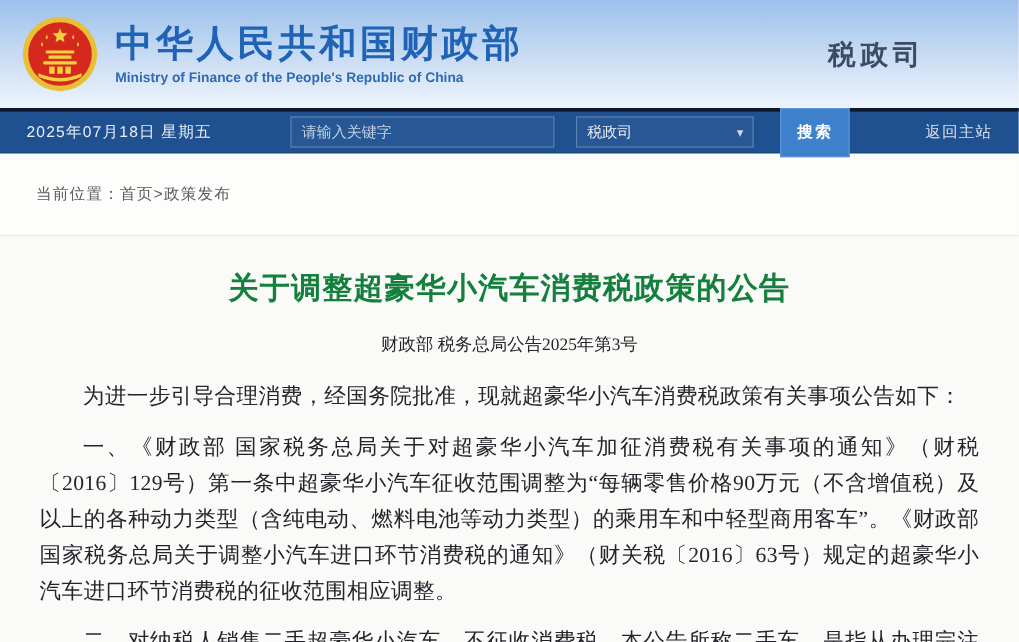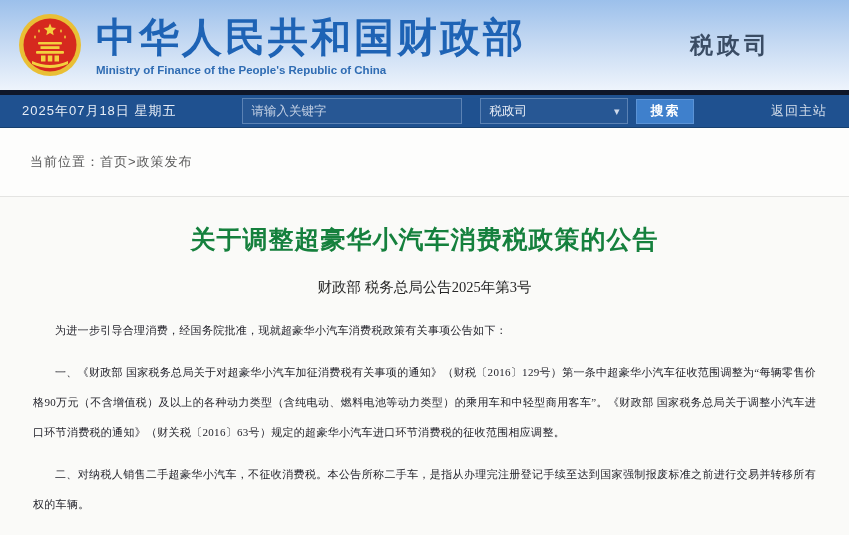--- a/index.html
+++ b/index.html
@@ -12,56 +12,56 @@
   
   .header {
     height:90px;
     background:linear-gradient(180deg,#9cc0eb 0%,#c3d8f2 45%,#eef4fc 100%);
     display:flex; align-items:center;
     padding:0 60px 0 18px;
   }
   .emblem { width:64px; height:64px; flex:0 0 auto; margin-right:14px; }
   .site-title-block { display:flex; flex-direction:column; }
   .site-title-zh {
-    font-size:40px; font-weight:bold; color:#1e63b5;
+    font-size:31px; font-weight:bold; color:#1e63b5;
     letter-spacing:3px; line-height:1.15;
   }
   .site-title-en {
     font-size:11.5px; font-weight:bold; color:#2f6cb3; margin-top:4px;
   }
   .dept-name {
     margin-left:auto; font-size:23px; color:#3a4c64;
     letter-spacing:4px; font-weight:bold; padding-right:18px;
   }
 
   
   .navbar {
     height:38px; background:#1f5190;
-    border-top:5px solid #0f172a; border-bottom:1px solid #16406f;
+    border-top:3px solid #0f172a; border-bottom:1px solid #16406f;
     display:flex; align-items:center; padding:0 22px;
     color:#e8eef7;
   }
   .nav-date { font-size:13px; letter-spacing:1px; white-space:nowrap; }
   .search-input {
     margin-left:66px; width:220px; height:26px;
     background:rgba(255,255,255,0.04);
     border:1px solid #5b82b4; color:#e8eef7;
     font-size:12.5px; padding:0 8px; outline:none;
     font-family:"Liberation Sans","DejaVu Sans",sans-serif;
   }
   .search-input::placeholder { color:#c3d0e4; }
   .dept-select {
     margin-left:18px; width:148px; height:26px;
     border:1px solid #5b82b4; background:rgba(255,255,255,0.04);
     font-size:12.5px; display:flex; align-items:center;
     padding:0 8px; cursor:pointer; color:#e8eef7;
   }
   .dept-select .caret { margin-left:auto; font-size:11px; color:#cfd9ea; }
   .search-btn {
-    margin-left:8px; width:58px; height:25px;
+    margin-left:22px; width:58px; height:41px;
     background:#3f80cc; border:1px solid #5b93d6; color:#fff;
     font-size:13px; font-weight:bold; cursor:pointer;
     letter-spacing:2px;
     font-family:"Liberation Sans","DejaVu Sans",sans-serif;
   }
   .home-link {
     margin-left:auto; font-size:13px; color:#d7dfeb;
     text-decoration:none; letter-spacing:1px; cursor:pointer;
   }
 
@@ -85,21 +85,21 @@
     letter-spacing:1px;
     font-family:"Liberation Sans","DejaVu Sans",sans-serif;
   }
   .doc-subtitle {
     text-align:center; font-size:14.5px; color:#262626; margin-top:22px;
     font-family:"Liberation Serif","DejaVu Serif",serif;
   }
   .doc-body { margin-top:18px; }
   .doc-body p {
     font-family:"Liberation Serif","DejaVu Serif",serif;
-    font-size:11px; color:#24242c; line-height:30px;
+    font-size:18px; color:#24242c; line-height:30px;
     text-indent:2em; margin-bottom:12px; text-align:justify;
     letter-spacing:0.3px;
   }
 </style>
 </head>
 <body>
 
 <div class="header">
   <span class="emblem">
     <svg viewBox="0 0 64 64" width="64" height="64" aria-hidden="true">

